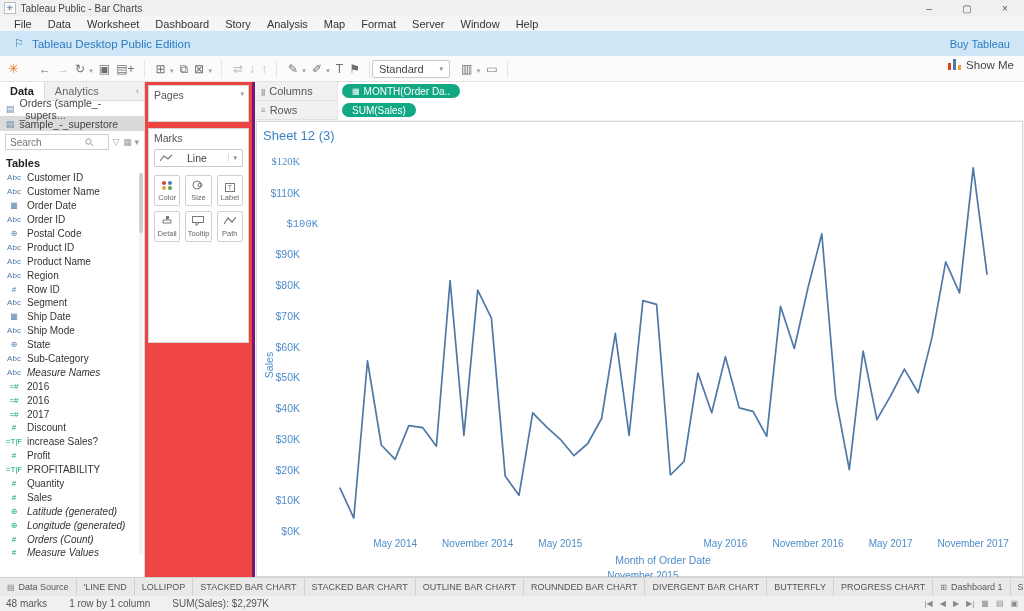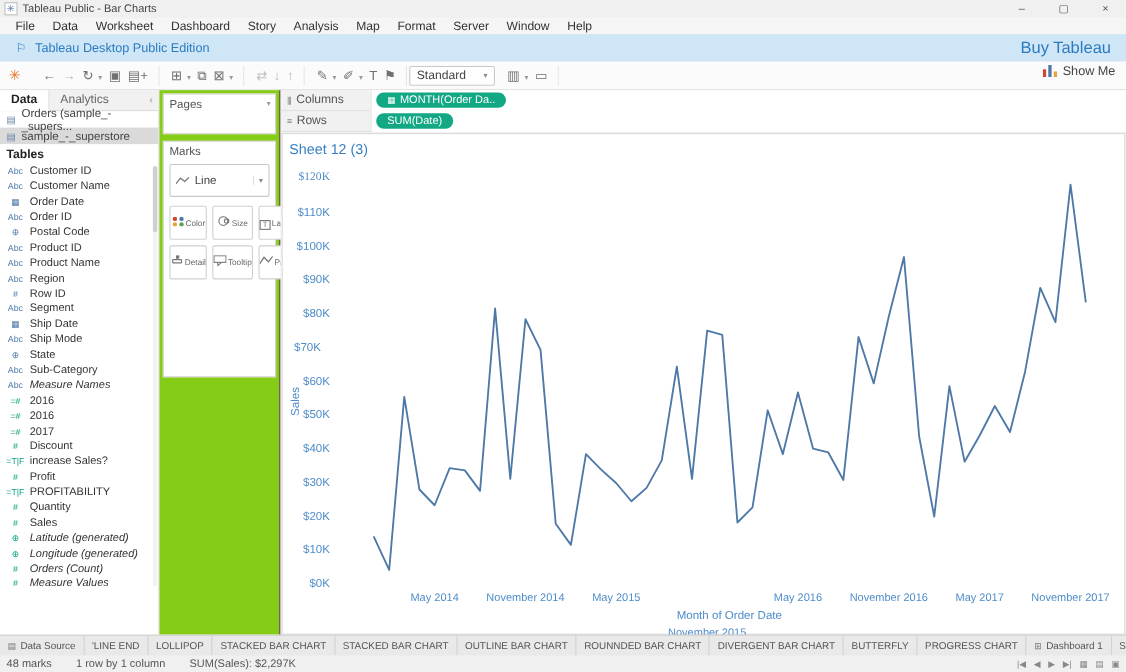--- a/index.html
+++ b/index.html
@@ -14,21 +14,21 @@
   .win-btn{width:38px;height:16px;display:flex;align-items:center;justify-content:center;font-size:10px;color:#555}
 
   
   .menubar{left:0;top:16px;width:1024px;height:15px;background:#f5f5f5;display:flex;align-items:center;padding-left:6px}
   .menu-item{font-size:11px;color:#333;padding:0 8px}
 
   
   .banner{left:0;top:31px;width:1024px;height:25px;background:#cfe6f7;display:flex;align-items:center;justify-content:space-between;padding:0 14px}
   .banner-left{display:flex;align-items:center;gap:8px;color:#2b7bc0;font-size:11.5px}
   .banner-flag{font-size:11px;color:#2b7bc0}
-  .banner-buy{color:#2b7bc0;font-size:15px}
+  .banner-buy{color:#2b7bc0;font-size:11px}
 
   
   .toolbar{left:0;top:56px;width:1024px;height:26px;background:#fbfbfb;border-bottom:1px solid #e2e2e2;display:flex;align-items:center;padding:0 8px;gap:2px}
   .tool-group{display:flex;align-items:center;gap:6px;padding:0 9px;border-right:1px solid #e6e6e6;height:18px}
   .tool-group:first-child{border-right:none;padding-left:0}
   .tool-icon{font-size:12px;color:#707070;line-height:1;white-space:nowrap}
   .tool-icon.light{color:#bdbdbd}
   .tool-icon .caret{font-size:7px;color:#9a9a9a;margin-left:1px}
   .tool-logo{color:#e8762d;font-size:13px}
   .std-select{border:1px solid #c9c9c9;background:#fff;border-radius:2px;font-size:11px;color:#444;padding:1px 6px;display:flex;align-items:center;gap:16px;height:18px}
@@ -52,30 +52,30 @@
   .field-list{position:relative;height:390px;overflow:hidden}
   .field-row{display:flex;align-items:center;height:13.9px;padding-left:4px;gap:3px}
   .f-icon{width:20px;text-align:center;font-size:8px;flex:none}
   .f-icon.dim{color:#4e79a7}
   .f-icon.mea{color:#0aa184}
   .f-label{font-size:10px;color:#333;white-space:nowrap}
   .f-label.it{font-style:italic}
   .fl-scroll{position:absolute;right:1px;top:2px;width:4px;height:382px;background:#f3f3f3;border-radius:2px}
   .fl-thumb{position:absolute;right:0;top:0;width:4px;height:60px;background:#cfcfcf;border-radius:2px}
 
-  .shelf-pane{left:145px;top:82px;width:110px;height:495px;background:#84cc16;border-right:1px solid #701a75;padding:3px}
+  .shelf-pane{left:145px;top:82px;width:110px;height:495px;background:#ef4444;border-right:3px solid #701a75;padding:3px}
   .card{background:#fff;border:1px solid #d4d4d4;font-size:10.5px;color:#555;padding:3px 5px;position:relative}
   .card .caret{position:absolute;right:4px;top:4px;font-size:7px;color:#999}
   .card-pages{height:37px;margin-bottom:6px}
   .card-filters{height:52px;margin-bottom:6px}
   .card-marks{height:215px}
-  .mark-select{border:1px solid #c9c9c9;border-radius:2px;height:30px;margin-top:5px;display:flex;align-items:center;padding:0 5px;gap:5px;font-size:10.5px;color:#444}
+  .mark-select{border:1px solid #c9c9c9;border-radius:2px;height:18px;margin-top:5px;display:flex;align-items:center;padding:0 5px;gap:15px;font-size:10.5px;color:#444}
   .mark-select .caret2{margin-left:auto;font-size:7px;color:#888;border-left:1px solid #ddd;padding-left:4px}
   .marks-grid{display:grid;grid-template-columns:repeat(3,1fr);gap:5px;margin-top:8px}
-  .mark-btn{border:1px solid #d0d0d0;border-radius:2px;background:#fff;height:31px;display:flex;align-items:center;justify-content:center;gap:1px}
+  .mark-btn{border:1px solid #d0d0d0;border-radius:2px;background:#fff;height:31px;display:flex;flex-direction:column;align-items:center;justify-content:center;gap:1px}
   .mark-btn .mlabel{font-size:7.5px;color:#666}
   .tbox{border:1px solid #777;color:#777;font-size:7px;padding:0 2px;line-height:8px}
 
   
   .sheet-pane{left:255px;top:82px;width:769px;height:495px;background:#f1f1f1}
   .shelf-row{display:flex;align-items:center;height:19px;border-bottom:1px solid #e0e0e0}
   .shelf-label{width:82px;display:flex;align-items:center;gap:5px;padding-left:6px;font-size:11px;color:#555;flex:none}
   .shelf-licon{font-size:8px;color:#888;letter-spacing:-1px}
   .shelf-body{flex:1;background:#fff;height:19px;border-left:1px solid #e6e6e6;display:flex;align-items:center;padding-left:4px;gap:4px}
   .pill{background:#12a884;color:#fff;font-size:10px;border-radius:9px;padding:1.5px 10px;display:flex;align-items:center;gap:4px;white-space:nowrap}
@@ -186,20 +186,31 @@
   <div id="source-list">
       <div class="ds-row">
         <span class="ds-icon">▤</span>
         <span>Orders (sample_-_supers...</span>
       </div>
       <div class="ds-row selected">
         <span class="ds-icon">▤</span>
         <span>sample_-_superstore</span>
       </div>
     </div>
+  <div class="search-row">
+    <div class="search-box">
+      <input placeholder="Search" style="">
+      <svg width="9" height="9">
+          <circle cx="3.5" cy="3.5" r="2.7" fill="none" stroke="#999" stroke-width="1"></circle>
+          <line x1="5.6" y1="5.6" x2="8.3" y2="8.3" stroke="#999" stroke-width="1"></line>
+        </svg>
+    </div>
+    <span class="mini-icon">▽</span>
+    <span class="mini-icon">▦ ▾</span>
+  </div>
   <div class="tables-head">Tables</div>
   <div class="field-list" id="field-list">
     <div class="fl-scroll">
         <div class="fl-thumb"></div>
       </div>
   <div class="field-row">
         <span class="f-icon dim">Abc</span>
         <span class="f-label">Customer ID</span>
       </div>
       <div class="field-row">
@@ -389,42 +400,42 @@
       </span>
     </div>
   </div>
   <div class="shelf-row">
     <div class="shelf-label">
       <span class="shelf-licon">≡</span>
       <span>Rows</span>
     </div>
     <div class="shelf-body">
       <span class="pill">
-        <span>SUM(Date)</span>
+        <span>SUM(Sales)</span>
       </span>
     </div>
   </div>
   <div class="sheet-card" id="sheet-card">
     <div class="sheet-title">Sheet 12 (3)</div>
     <div class="ylabel">Sales</div>
     <svg id="chart-svg" style="position:absolute;left:45px;top:19px" width="714" height="395" viewBox="0 0 714 395">
       <polyline id="sales-line" fill="none" stroke="#4e79a7" stroke-width="1.7" stroke-linejoin="round" stroke-linecap="round" points="38.0,347.2 51.8,377.1 65.5,219.8 79.3,304.0 93.1,318.3 106.8,284.6 120.6,286.6 134.4,305.2 148.1,139.5 161.9,294.3 175.7,149.2 189.4,177.1 203.2,335.1 217.0,354.3 230.7,271.9 244.5,285.9 258.3,298.3 272.0,314.7 285.8,302.5 299.6,277.5 313.3,192.4 327.1,294.4 340.9,159.6 354.6,163.4 368.4,334.0 382.1,320.3 395.9,232.0 409.7,271.8 423.4,215.8 437.2,266.9 451.0,270.3 464.7,295.3 478.5,165.3 492.3,207.5 506.0,146.8 519.8,92.7 533.6,255.8 547.3,328.6 561.1,210.0 574.9,278.7 588.6,254.9 602.4,228.1 616.2,251.8 629.9,196.9 643.7,120.8 657.5,151.8 671.2,26.8 685.0,133.2"></polyline>
     </svg>
     <div class="xlabel" style="left:406px;top:432px">Month of Order Date</div>
   <div class="ytick" style="left: 2px; top: 403px;">$0K</div>
       <div class="ytick" style="left: 2px; top: 372.3px;">$10K</div>
       <div class="ytick" style="left: 2px; top: 341.5px;">$20K</div>
       <div class="ytick" style="left: 2px; top: 310.8px;">$30K</div>
       <div class="ytick" style="left: 2px; top: 280px;">$40K</div>
       <div class="ytick" style="left: 2px; top: 249.3px;">$50K</div>
       <div class="ytick" style="left: 2px; top: 218.5px;">$60K</div>
-      <div class="ytick" style="left: 2px; top: 187.8px; text-align: center;">$70K</div>
+      <div class="ytick" style="left: 2px; top: 187.8px;">$70K</div>
       <div class="ytick" style="left: 2px; top: 157px;">$80K</div>
       <div class="ytick" style="left: 2px; top: 126.3px;">$90K</div>
-      <div class="ytick" style="left: 2px; top: 95.5px;">$100K</div>
+      <div class="ytick" style="left: 20px; top: 95.5px; font-family: Liberation Mono, monospace;">$100K</div>
       <div class="ytick" style="left: 2px; top: 64.8px;">$110K</div>
       <div class="ytick" style="left: 2px; top: 34px; font-family: Liberation Serif, serif;">$120K</div>
       <div class="xtick" style="left: 138.1px; top: 416px;">May 2014</div>
       <div class="xtick" style="left: 220.7px; top: 416px;">November 2014</div>
       <div class="xtick" style="left: 303.3px; top: 416px;">May 2015</div>
       <div class="xtick" style="left: 385.9px; top: 416px; margin-top: 32px;">November 2015</div>
       <div class="xtick" style="left: 468.4px; top: 416px;">May 2016</div>
       <div class="xtick" style="left: 551px; top: 416px;">November 2016</div>
       <div class="xtick" style="left: 633.6px; top: 416px;">May 2017</div>
       <div class="xtick" style="left: 716.2px; top: 416px;">November 2017</div>

